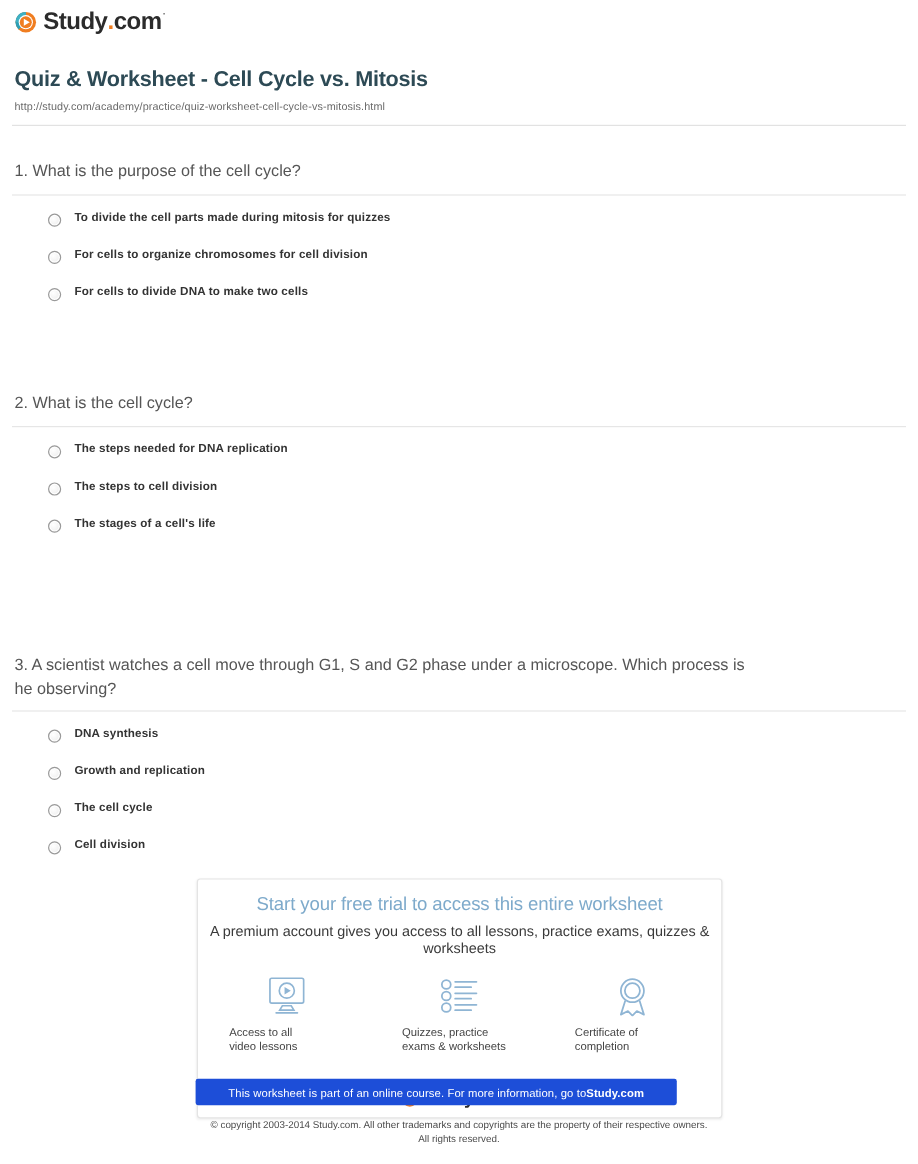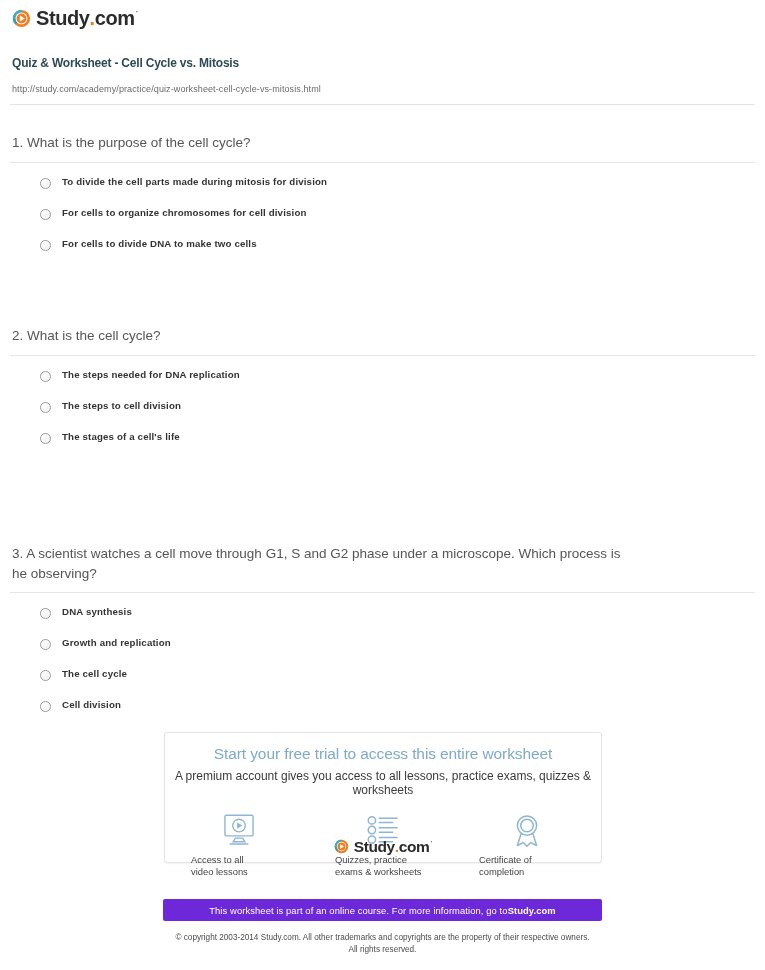--- a/index.html
+++ b/index.html
@@ -21,21 +21,21 @@
   .brand-word {
     font-size: 20px; font-weight: bold; color: #2b2b2b;
     letter-spacing: -0.4px; line-height: 1;
     display: flex; align-items: baseline;
   }
   .brand-word .dot { color: #f07d20; }
   .brand-tm { font-size: 8px; color: #6d6d6d; margin-left: 1px; align-self: flex-start; }
 
   .title {
     position: absolute; left: 12px; top: 56px;
-    font-size: 12px; font-weight: bold; color: #2d4a55;
+    font-size: 18px; font-weight: bold; color: #2d4a55;
     letter-spacing: -0.2px;
   }
   .url {
     position: absolute; left: 12px; top: 84px;
     font-size: 9px; color: #6a6a6a; letter-spacing: 0.1px;
   }
   .rule-top {
     position: absolute; left: 10px; top: 104px;
     width: 745px; height: 1px; background: #e2e2e2;
   }
@@ -60,21 +60,21 @@
     flex: 0 0 auto; margin-top: 2px;
   }
   .opt-text {
     font-size: 9.7px; font-weight: bold; color: #333333;
     letter-spacing: 0.15px; line-height: 1.2;
   }
 
   
   .promo {
     position: absolute; left: 164px; top: 732px;
-    width: 438px; height: 131px;
+    width: 438px; height: 200px;
     background: #ffffff; border: 1px solid #e4e4e4;
     border-radius: 3px; box-shadow: 0 1px 2px rgba(0,0,0,.06);
   }
   .promo-head {
     text-align: center; color: #7eaacb;
     font-size: 15.5px; margin-top: 12px; font-weight: normal;
     letter-spacing: -0.1px;
   }
   .promo-sub {
     text-align: center; color: #3a3a3a;
@@ -93,21 +93,21 @@
   .promo-brand {
     position: absolute; left: 0; right: 0; bottom: 8px;
     display: flex; align-items: center; justify-content: center; gap: 5px;
   }
   .promo-brand .brand-word { font-size: 15.5px; }
   .promo-brand .brand-mark { width: 15px; height: 15px; }
   .promo-brand .brand-tm { font-size: 6.5px; }
 
   .promo-bar {
     position: absolute; left: 163px; top: 899px;
-    width: 439px; height: 22px; background: #6d28d9;
+    width: 401px; height: 22px; background: #1d4ed8;
     border-radius: 2px;
     display: flex; align-items: center; justify-content: center;
     color: #ffffff; font-size: 9.4px; letter-spacing: 0.1px;
   }
   .promo-bar b { font-weight: bold; }
 
   .copyright {
     position: absolute; left: 0; right: 0; top: 932px;
     text-align: center; font-size: 8.2px; color: #4b4b4b; line-height: 1.45;
   }
@@ -137,21 +137,21 @@
   <div class="title">Quiz &amp; Worksheet - Cell Cycle vs. Mitosis</div>
   <div class="url">http://study.com/academy/practice/quiz-worksheet-cell-cycle-vs-mitosis.html</div>
   <div class="rule-top"></div>
 
   <div class="question-block" style="top:133px;">
     <div class="q-text">1. What is the purpose of the cell cycle?</div>
     <div class="q-rule"></div>
     <div class="options">
       <div class="option">
         <span class="radio"></span>
-        <span class="opt-text">To divide the cell parts made during mitosis for division</span>
+        <span class="opt-text">To divide the cell parts made during mitosis for quizzes</span>
       </div>
       <div class="option">
         <span class="radio"></span>
         <span class="opt-text">For cells to organize chromosomes for cell division</span>
       </div>
       <div class="option">
         <span class="radio"></span>
         <span class="opt-text">For cells to divide DNA to make two cells</span>
       </div>
     </div>

